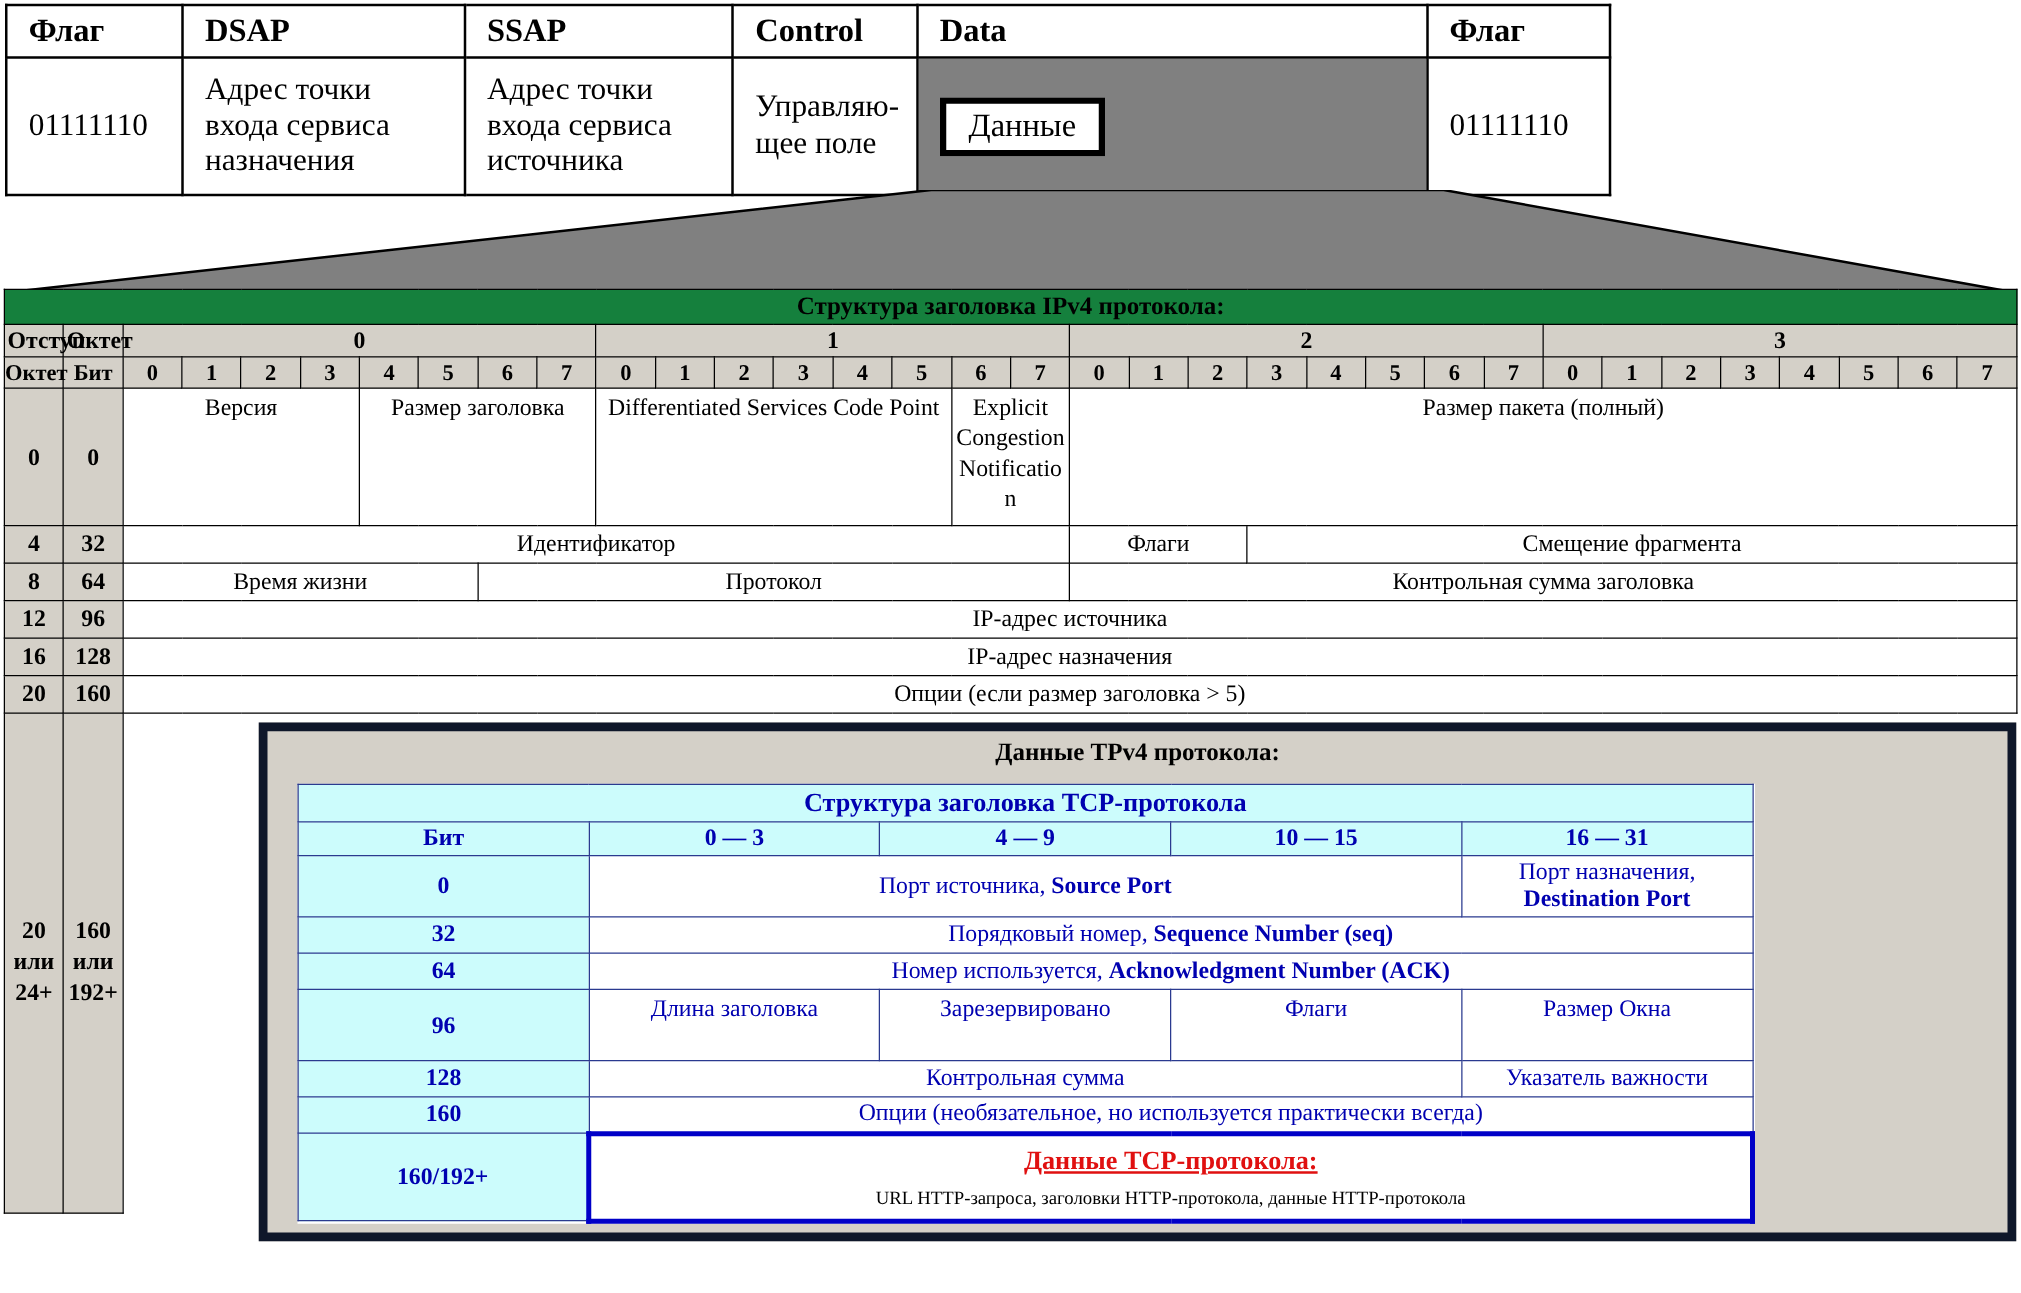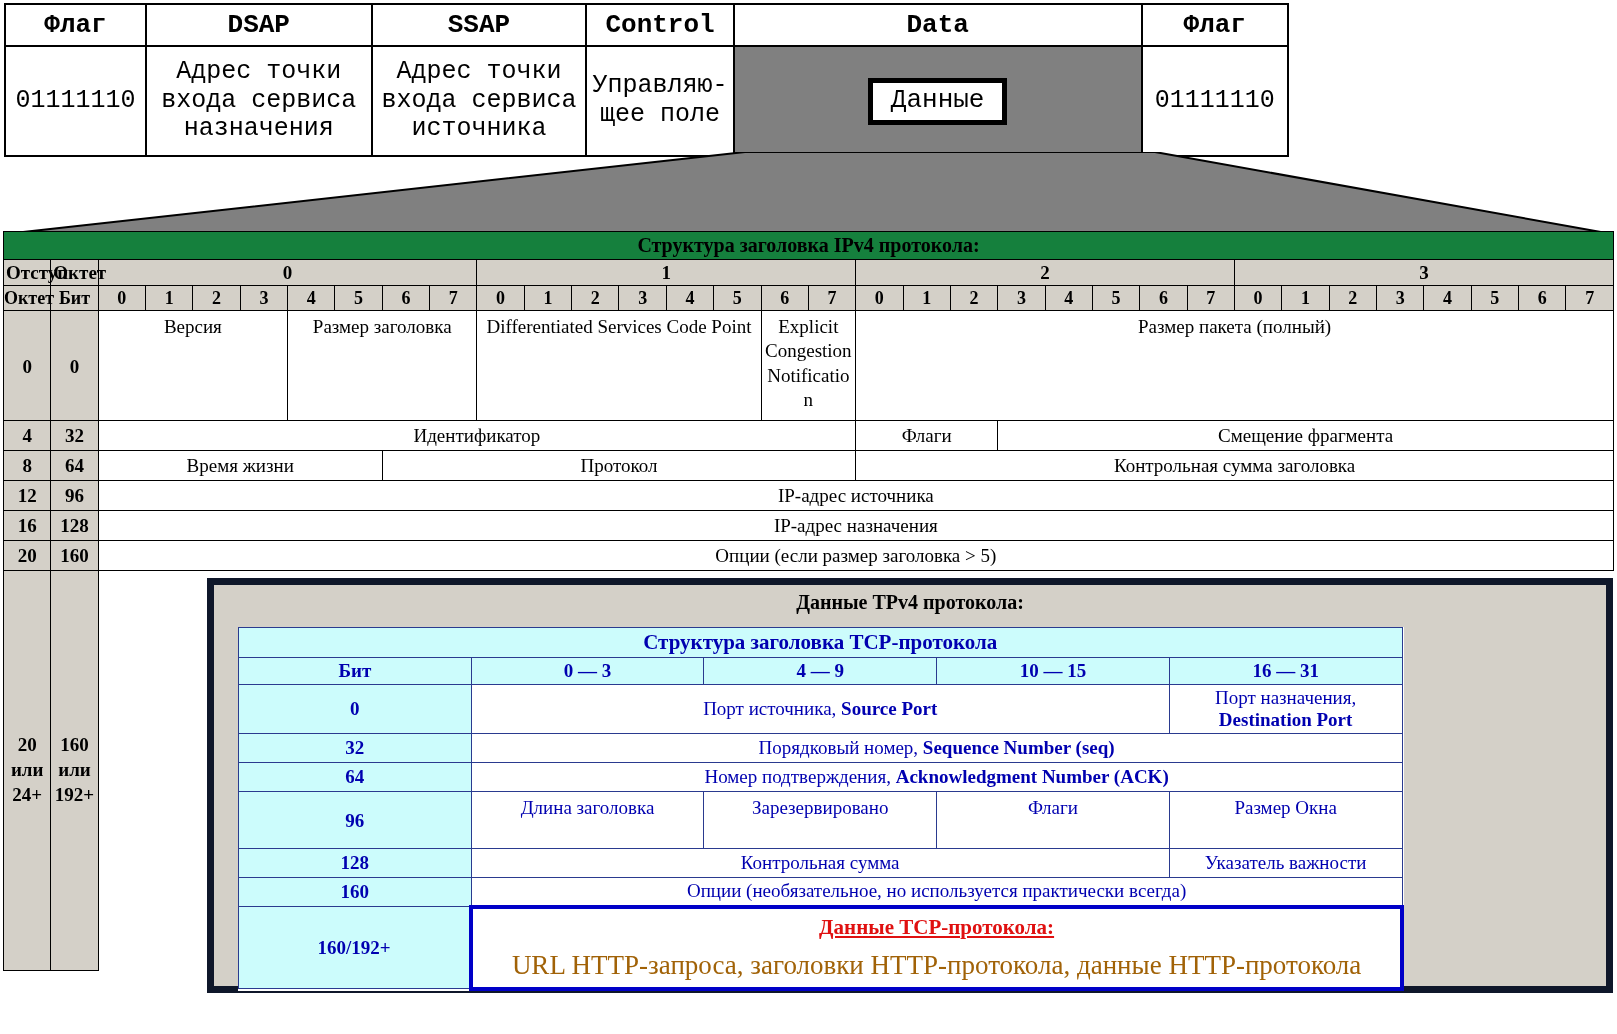--- a/index.html
+++ b/index.html
@@ -19,27 +19,26 @@
   
   #llc-table {
     position: absolute;
     left: 4px; top: 3px;
     width: 1285px;
     border-collapse: collapse;
     table-layout: fixed;
   }
   #llc-table td, #llc-table th {
     border: 2px solid #000;
-    text-align: center;
+    text-align: left;
     vertical-align: middle;
     font-size: 25px;
     color: #000;
-    padding: 2px 3px;
-    background: #ffffff;
-    font-family: Liberation Mono, monospace;
+    padding: 2px 17px;
+    background: #ffffff;
   }
   #llc-table th { font-weight: bold; font-size: 26px; height: 42px; }
   #llc-table td.body { height: 110px; line-height: 1.15; font-size: 25px; }
   #llc-table td.data-cell {
     background: #808080;
     border-left: none;
     border-right: none;
     border-bottom: none;
     position: relative;
     margin-left: 32px;
@@ -168,21 +167,21 @@
     height: 70px;
     padding: 6px 4px;
   }
   .t-bit { width: 113px; }
   .t-c1  { width: 140px; }
   .t-c2  { width: 220px; }
   .t-c3  { width: 214px; }
   .t-c4  { width: 658px; }
   .bold-en { font-weight: bold; }
   .red-u { color: #e01010; font-weight: bold; text-decoration: underline; font-size: 21px; }
-  .red-l { color: #a16207; font-size: 27px; }
+  .red-l { color: #000000; font-size: 15px; }
 </style>
 </head>
 <body>
 
 <div id="page">
 
   <table id="llc-table">
     <tbody>
         <tr>
       <th class="col-flag1">Флаг</th>
@@ -333,21 +332,21 @@
         <td class="row"><span>Порт назначения, </span><span class="bold-en">Destination Port</span></td>
       </tr>
 
       <tr>
         <td class="cyan row">32</td>
         <td class="row" colspan="4"><span>Порядковый номер, </span><span class="bold-en">Sequence Number (seq)</span></td>
       </tr>
 
       <tr>
         <td class="cyan row">64</td>
-        <td class="row" colspan="4"><span>Номер подтверждения, </span><span class="bold-en">Acknowledgment Number (ACK)</span></td>
+        <td class="row" colspan="4"><span>Номер используется, </span><span class="bold-en">Acknowledgment Number (ACK)</span></td>
       </tr>
 
       <tr>
         <td class="cyan tall2" style="vertical-align:middle">96</td>
         <td class="tall2">Длина заголовка</td>
         <td class="tall2">Зарезервировано</td>
         <td class="tall2">Флаги</td>
         <td class="tall2">Размер Окна</td>
       </tr>
 

